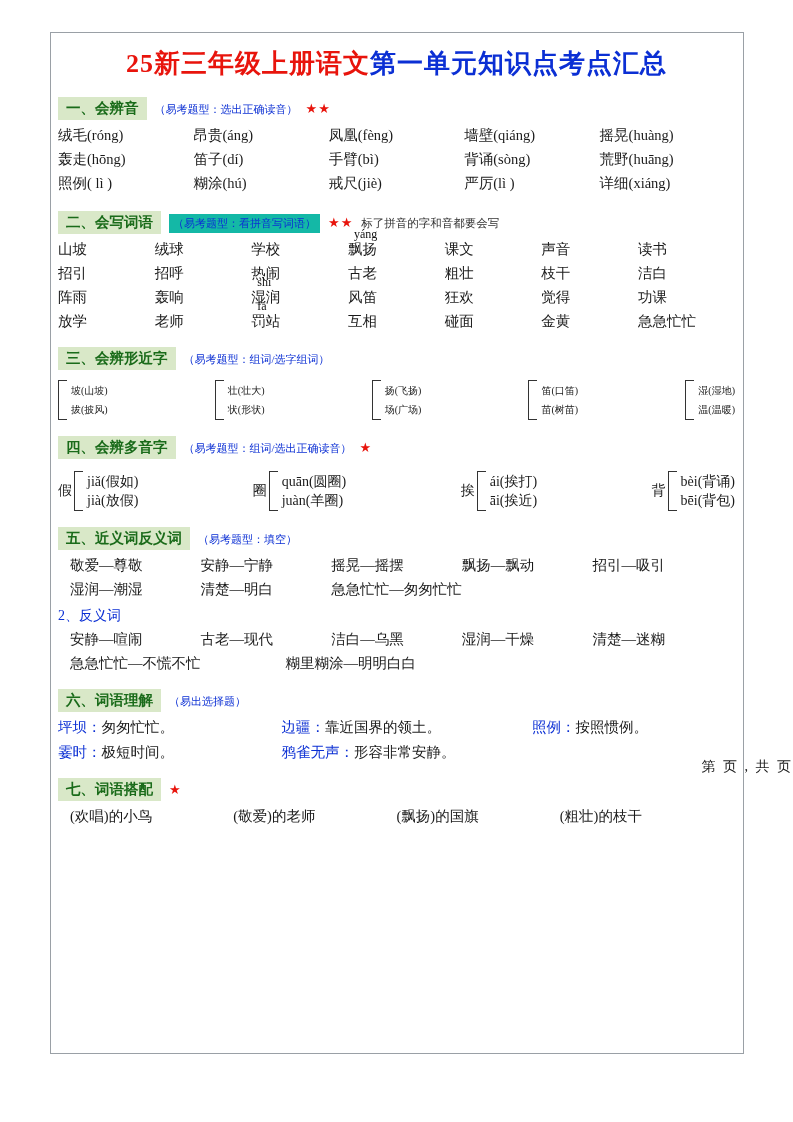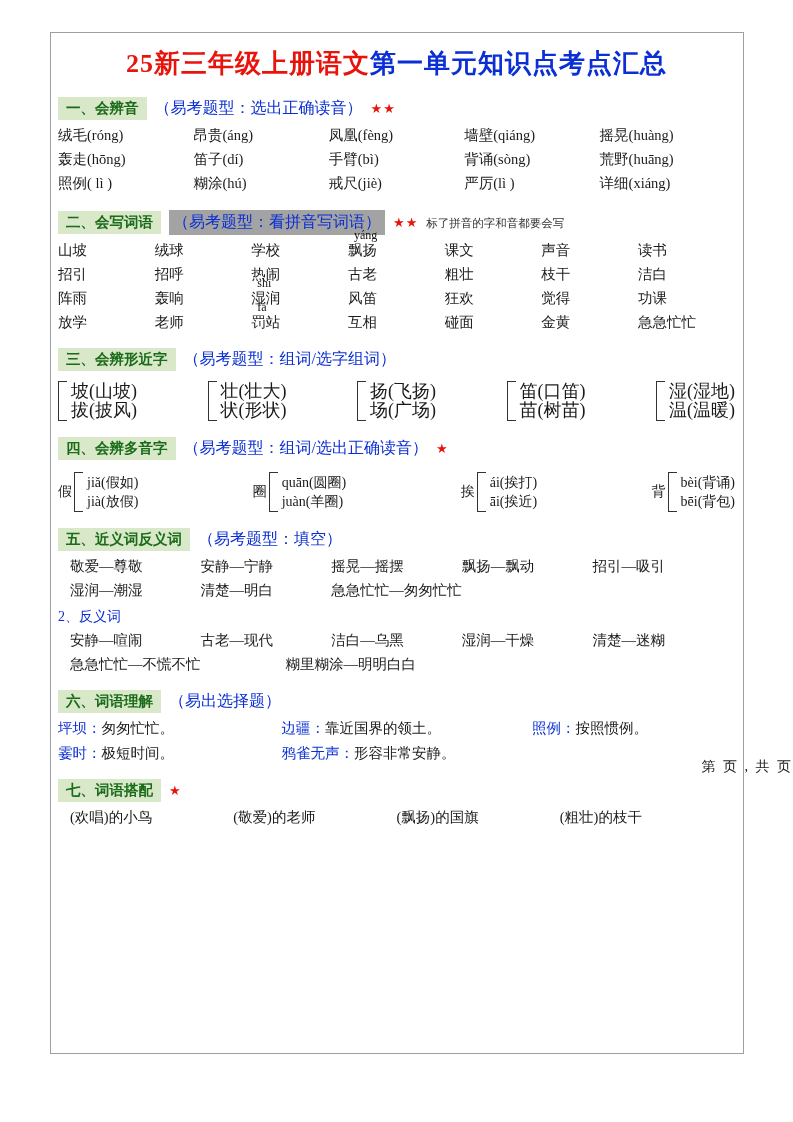--- a/index.html
+++ b/index.html
@@ -5,30 +5,30 @@
   html,body{margin:0;padding:0;background:#ffffff;}
   body{width:793px;height:1122px;font-family:"Liberation Serif",serif;color:#1a1a1a;}
   .page{position:relative;width:793px;height:802px;box-sizing:border-box;padding:28px 34px 0 34px;}
   .frame{position:absolute;left:50px;top:32px;width:694px;height:1022px;border:1px solid #9aa0a6;box-sizing:border-box;}
   .inner{position:relative;z-index:2;padding:0 24px;}
   .title{text-align:center;font-size:26px;font-weight:bold;letter-spacing:1px;margin:18px 0 8px 0;white-space:nowrap;}
   .title .red{color:#e8140c;}
   .title .blue{color:#0b2fd4;}
   .sec-head{display:flex;align-items:baseline;gap:8px;margin:16px 0 6px 0;}
   .sec-label{background:#d9e8c8;color:#1a6b1a;font-weight:bold;font-size:14.5px;padding:2px 8px;border:0;white-space:nowrap;}
-  .sec-note{color:#0b2fd4;font-size:16px;white-space:nowrap;}
-  .sec-note.green{background:#a3a3a3;padding:2px 4px;}
+  .sec-note{color:#0b2fd4;font-size:11px;white-space:nowrap;}
+  .sec-note.green{background:#14b8a6;padding:2px 4px;}
   .stars{color:#e8140c;font-size:13px;letter-spacing:1px;}
   .tiny{font-size:11.5px;color:#333;margin-top:7px;}
   .row{display:flex;font-size:14.5px;margin:5px 0;}
   .row span{white-space:nowrap;}
   .g1 .c{width:20%;}
   .g2 .c{width:14.28%;}
   .pinyin-grp{display:flex;justify-content:space-between;margin:10px 0 4px 0;}
-  .brace{display:flex;align-items:center;font-size:18px;white-space:nowrap;}
+  .brace{display:flex;align-items:center;font-size:10px;white-space:nowrap;}
   .bracket{display:inline-block;width:8px;height:38px;border-left:1px solid #333;border-top:1px solid #333;border-bottom:1px solid #333;margin-right:4px;}
   .bpair{display:flex;flex-direction:column;justify-content:space-between;height:38px;}
   .bpair span{line-height:19px;}
   .poly{display:flex;justify-content:space-between;margin:12px 0 6px 0;font-size:14px;}
   .poly .unit{display:flex;align-items:center;white-space:nowrap;}
   .poly .unit .base{margin-right:2px;}
   .sub{color:#0b2fd4;font-size:14px;margin:8px 0 4px 0;}
   .wl{display:flex;font-size:14.5px;margin:5px 12px;}
   .wl span{white-space:nowrap;}
   .und{display:flex;font-size:14.5px;margin:6px 0;}

